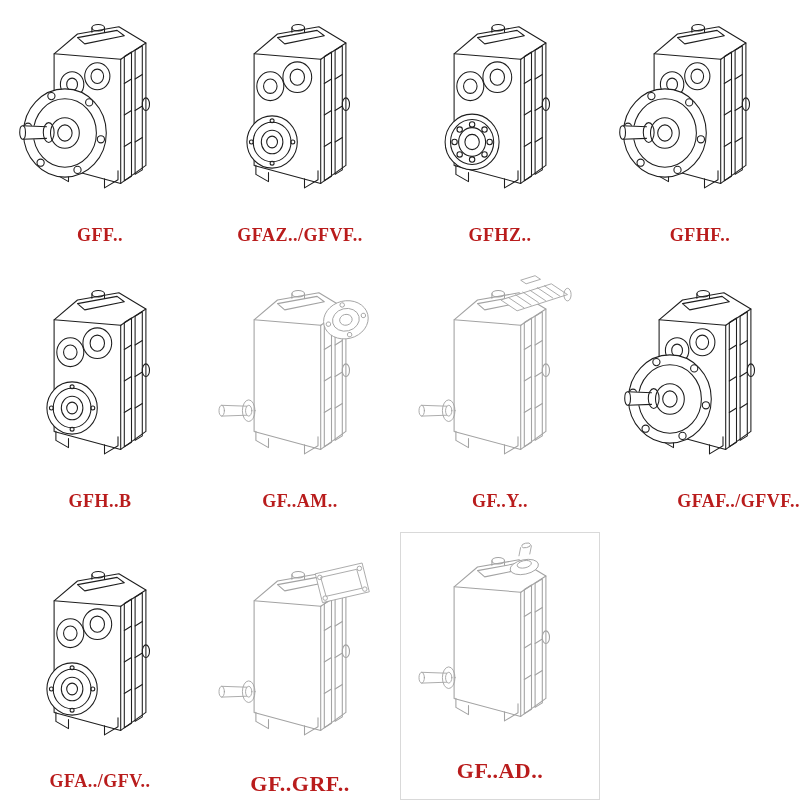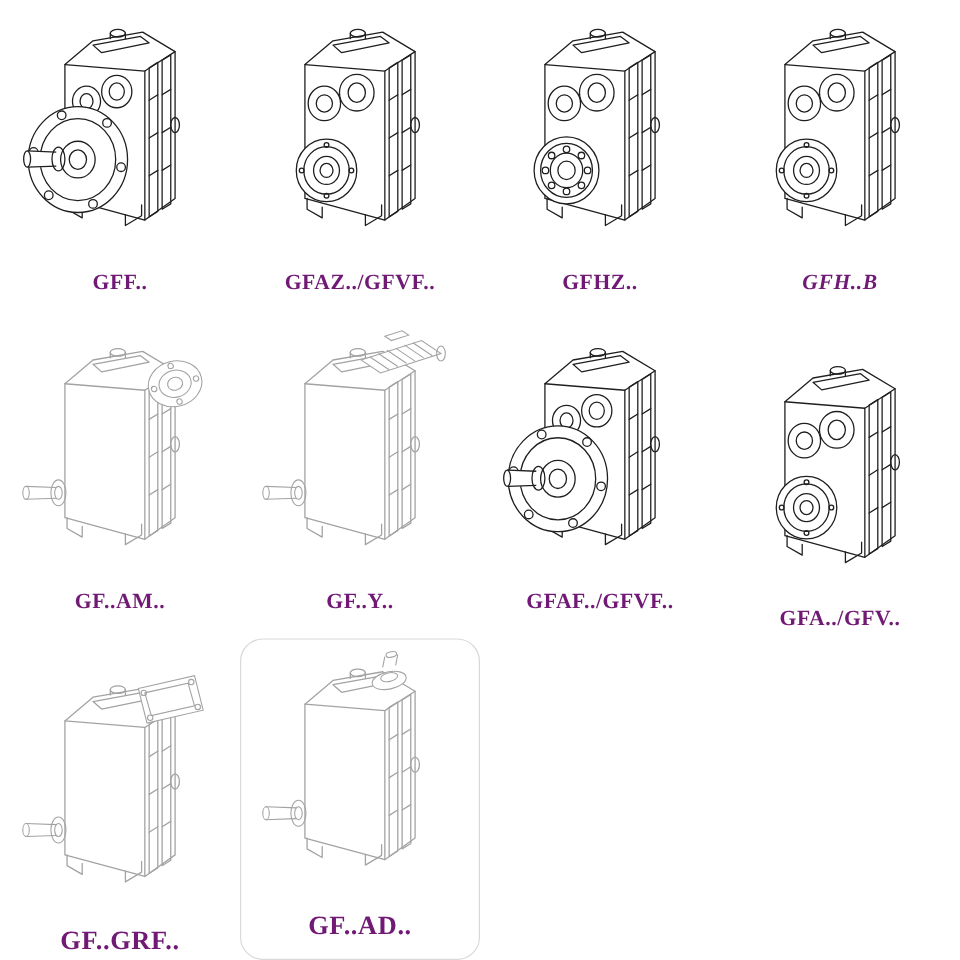--- a/index.html
+++ b/index.html
@@ -3,21 +3,21 @@
 <meta charset="utf-8">
 <style>
   html,body{margin:0;padding:0;background:#fff;}
   body{width:800px;height:800px;overflow:hidden;font-family:"Liberation Serif","DejaVu Serif",serif;}
   .catalog{width:800px;height:800px;display:grid;grid-template-columns:repeat(4,200px);grid-template-rows:266px 266px 268px;}
   .cell{display:flex;flex-direction:column;align-items:center;justify-content:flex-start;padding-top:6px;box-sizing:border-box;}
   .art{width:190px;height:218px;display:flex;align-items:center;justify-content:center;}
   .art svg{width:190px;height:216px;display:block;}
   .art.dark{color:#1f1f1f;}
   .art.light{color:#a3a3a3;}
-  .lbl{font-weight:bold;font-size:18px;letter-spacing:.5px;color:#701a75;text-align:center;line-height:1.1;margin-top:2px;white-space:nowrap;}
+  .lbl{font-weight:bold;font-size:18px;letter-spacing:.5px;color:#b91c1c;text-align:center;line-height:1.1;margin-top:2px;white-space:nowrap;}
   .lbl.big{font-size:22px;}
   .boxed{border:1px solid #d9d9d9;}
   .defs{position:absolute;width:0;height:0;overflow:hidden;}
 </style>
 </head>
 <body>
 
 <svg class="defs" xmlns="http://www.w3.org/2000/svg" aria-hidden="true">
   <defs>
     <symbol id="gb-housing" viewBox="0 0 190 240">
@@ -183,23 +183,31 @@
 
   <figure class="cell" style="margin:0;">
     <div class="art dark">
       <svg viewBox="0 0 190 240">
           <use href="#gb-bearing" width="190" height="240"></use>
         </svg>
     </div>
     <figcaption class="lbl">GFHZ..</figcaption>
   </figure>
 
-
-
-  <figure class="cell" style="margin:0;font-style:italic;">
+  <figure class="cell" style="margin:0;">
+    <div class="art dark">
+      <svg viewBox="0 0 190 240">
+          <use href="#gb-flange" width="190" height="240"></use>
+        </svg>
+    </div>
+    <figcaption class="lbl">GFHF..</figcaption>
+  </figure>
+
+
+  <figure class="cell" style="margin:0;">
     <div class="art dark">
       <svg viewBox="0 0 190 240">
           <use href="#gb-hollow" width="190" height="240"></use>
         </svg>
     </div>
     <figcaption class="lbl">GFH..B</figcaption>
   </figure>
 
   <figure class="cell" style="margin:0;">
     <div class="art light">
@@ -212,21 +220,21 @@
 
   <figure class="cell" style="margin:0;">
     <div class="art light">
       <svg viewBox="0 0 190 240">
           <use href="#gb-y" width="190" height="240"></use>
         </svg>
     </div>
     <figcaption class="lbl">GF..Y..</figcaption>
   </figure>
 
-  <figure class="cell" style="margin:0;">
+  <figure class="cell" style="margin:0;align-items:flex-end;">
     <div class="art dark">
       <svg viewBox="0 0 190 240">
           <use href="#gb-flange" width="190" height="240"></use>
         </svg>
     </div>
     <figcaption class="lbl">GFAF../GFVF..</figcaption>
   </figure>
 
   <figure class="cell" style="margin:16px;">
     <div class="art dark">
@@ -239,21 +247,21 @@
 
   <figure class="cell" style="margin:16px;">
     <div class="art light">
       <svg viewBox="0 0 190 240">
           <use href="#gb-grf" width="190" height="240"></use>
         </svg>
     </div>
     <figcaption class="lbl big">GF..GRF..</figcaption>
   </figure>
 
-  <figure class="cell boxed" style="margin:0;border-radius:19px;">
+  <figure class="cell boxed" style="margin:0;">
     <div class="art light">
       <svg viewBox="0 0 190 240">
           <use href="#gb-ad" width="190" height="240"></use>
         </svg>
     </div>
     <figcaption class="lbl big">GF..AD..</figcaption>
   </figure>
 
 </div>
 

